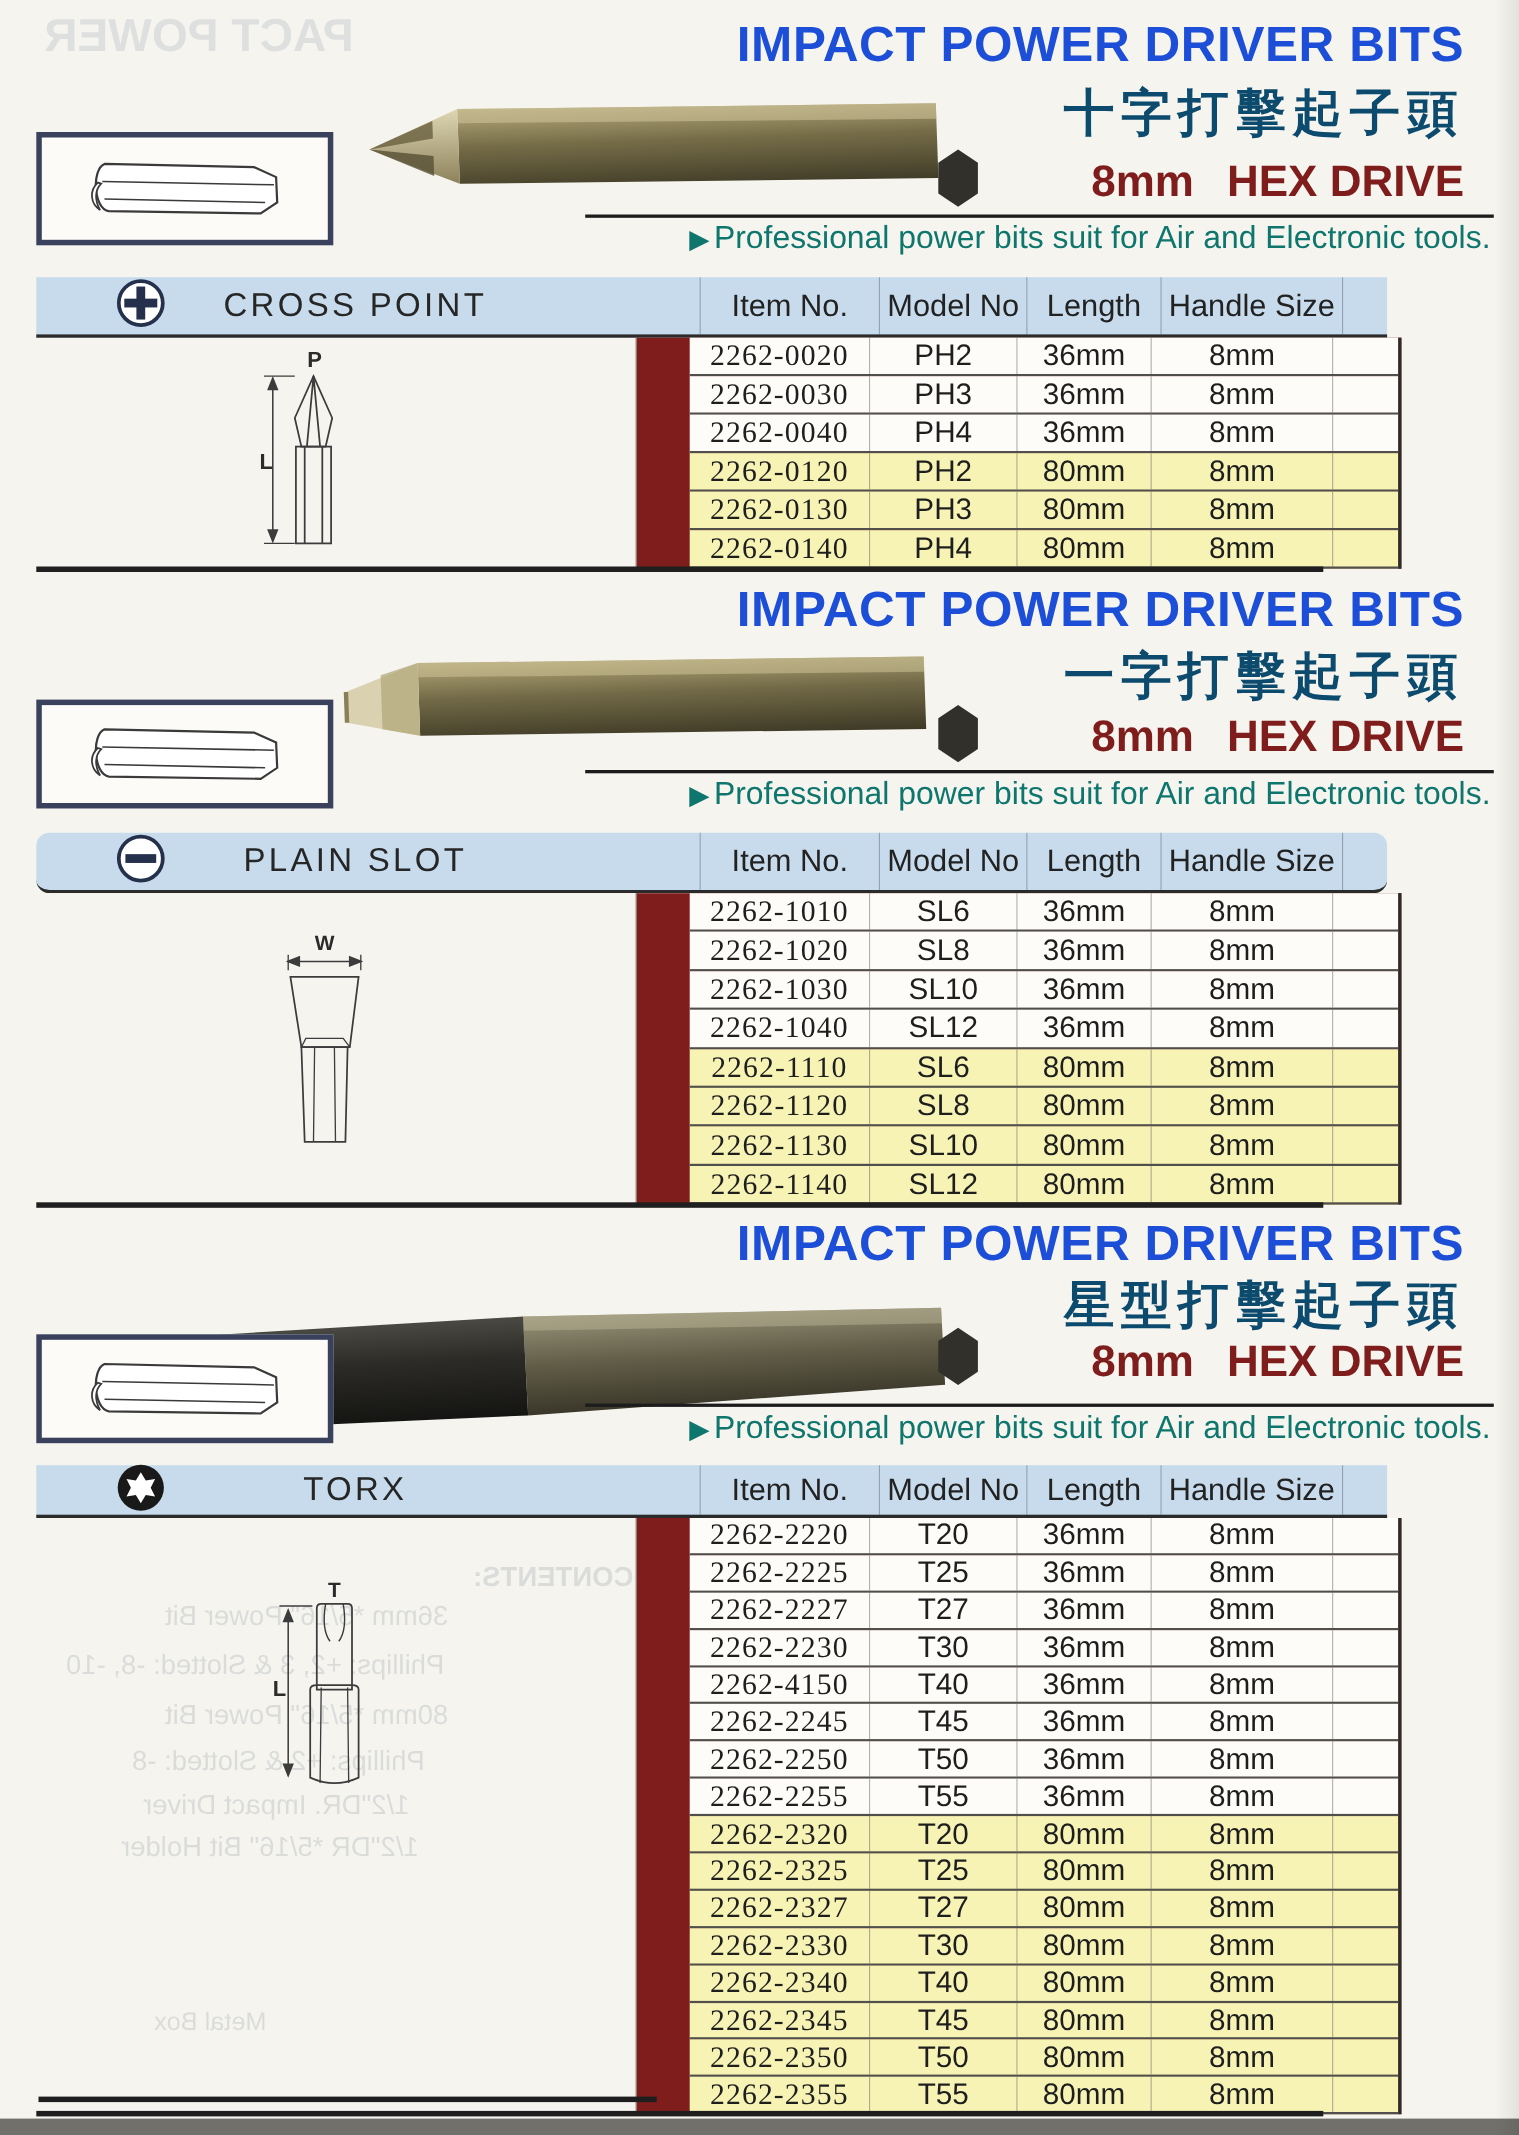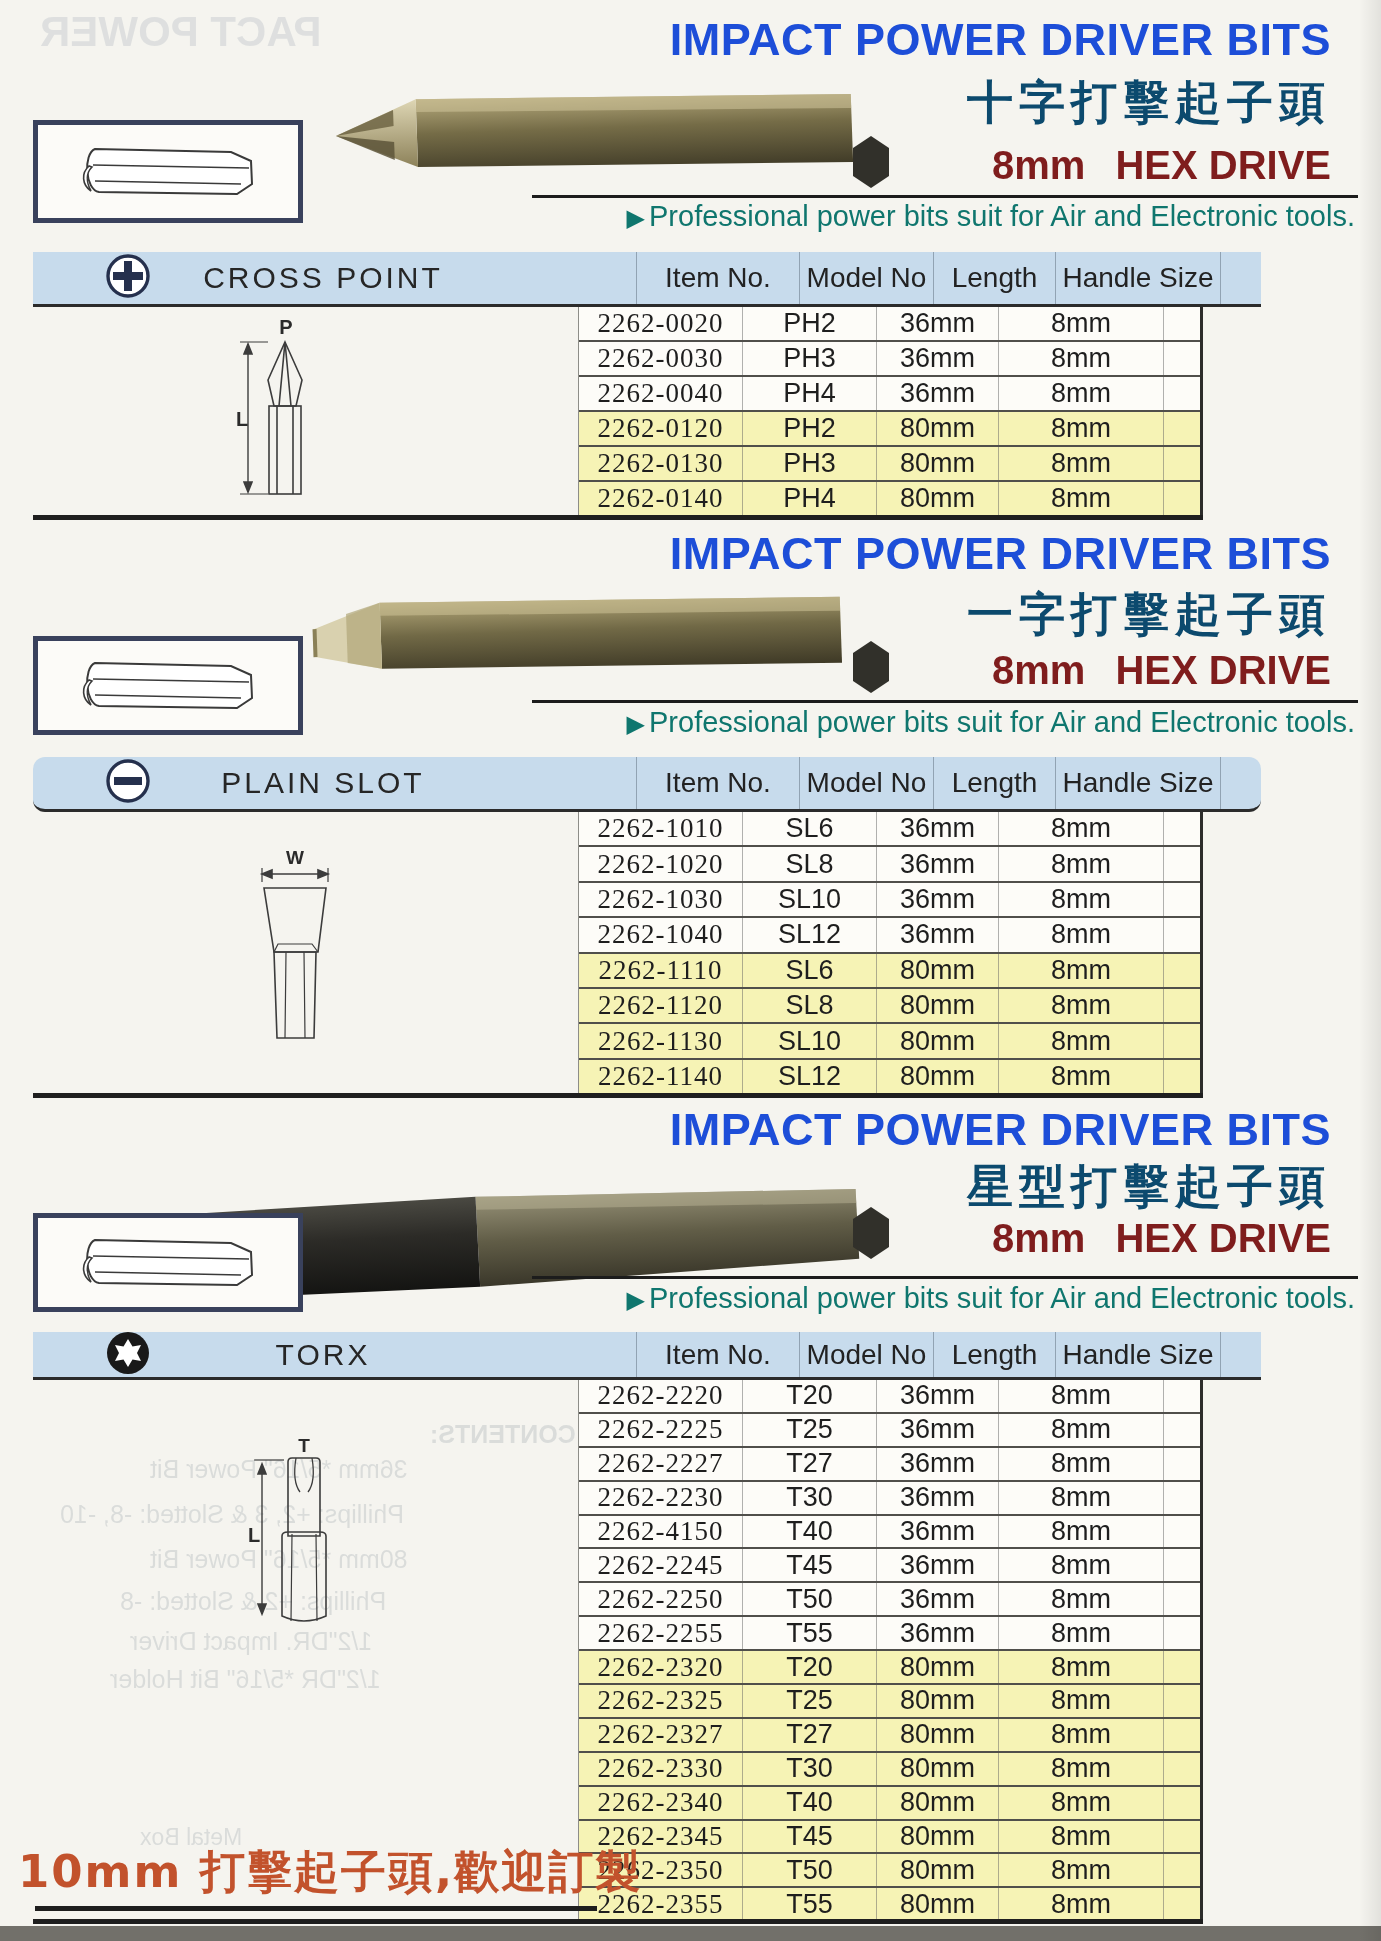--- a/index.html
+++ b/index.html
@@ -38,22 +38,22 @@
   .banner{ position:absolute; left:33px; width:1228px; background:#c7dbec;
     border-bottom:3px solid #2b2b2b; }
   .cat-icon{ position:absolute; left:72px; top:50%; transform:translateY(-50%); }
   .cat-label{ position:absolute; left:140px; width:300px; top:50%; transform:translateY(-50%);
     text-align:center; font-size:30px; letter-spacing:3px; color:#262626; white-space:nowrap;}
   .bhead{ position:absolute; right:0; top:0; bottom:0; width:625px;
     display:grid; grid-template-columns:163px 134px 122px 165px 41px; }
   .bhead .th{ display:flex; align-items:center; justify-content:center;
     font-size:28px; color:#222; border-left:1px solid rgba(80,95,110,.45); white-space:nowrap;}
 
-  .tbody{ position:absolute; width:625px; background:#bef264;
-    border-left:1px solid #8d8d88; border-right:3px solid #2c2c2a; }
+  .tbody{ position:absolute; width:696px; background:#7f1d1d;
+    border-left:1px solid #8d8d88; border-right:3px solid #2c2c2a;padding-left:48px; }
   .trow{ display:grid; grid-template-columns:163px 134px 122px 165px 41px;
     height:var(--rh); border-bottom:2px solid #504f4b; background:#fdfcf8; }
   .trow.hl{ background:#f6f3b5; }
   .td{ display:flex; align-items:center; justify-content:center;
     font-size:27px; color:#1e1e1e; border-left:1px solid rgba(100,100,100,.5); overflow:hidden;}
   .td:first-child{ border-left:none; font-family:"Liberation Serif", serif; letter-spacing:1px; }
   .rule-black{ position:absolute; left:33px; width:1170px; height:5px; background:#1f1f1f; }
 
   
   .note{ position:absolute; left:18px; top:1842px; font-size:45px; font-weight:bold;
@@ -536,17 +536,16 @@
         <path d="M44,100 Q44,96 50,96 L82,96 Q88,96 88,100 L88,180 Q66,190 44,180 Z"></path>
         <path d="M54,98 L53,185 M78,98 L79,185" stroke-width="1.2"></path>
         <path d="M24,28 L24,178" stroke-width="1.4"></path>
         <path d="M24,28 L20,38 L28,38 Z M24,178 L20,168 L28,168 Z" fill="#3c3c3c"></path>
         <path d="M16,24 L46,24" stroke-width="1.2"></path>
         <text x="10" y="106" font-size="20" font-weight="bold" fill="#2b2b2b" stroke="none">L</text>
       </svg>
     </div>
   </section>
 
-  <div class="note">10mm 打擊起子頭,歡迎訂製</div>
   <div class="note-line"></div>
   <div class="bottom-band"></div>
 
 </div>
 
 </body></html>

